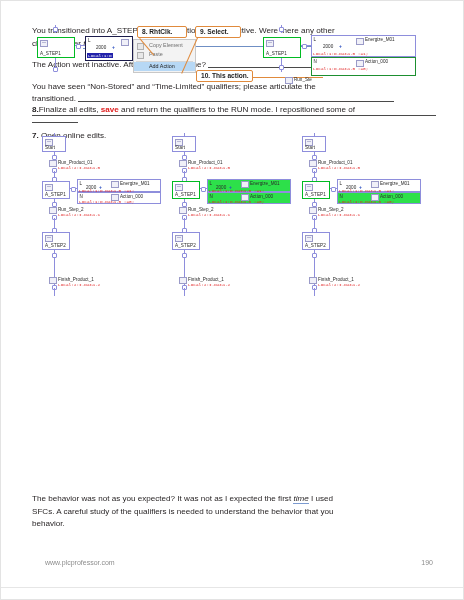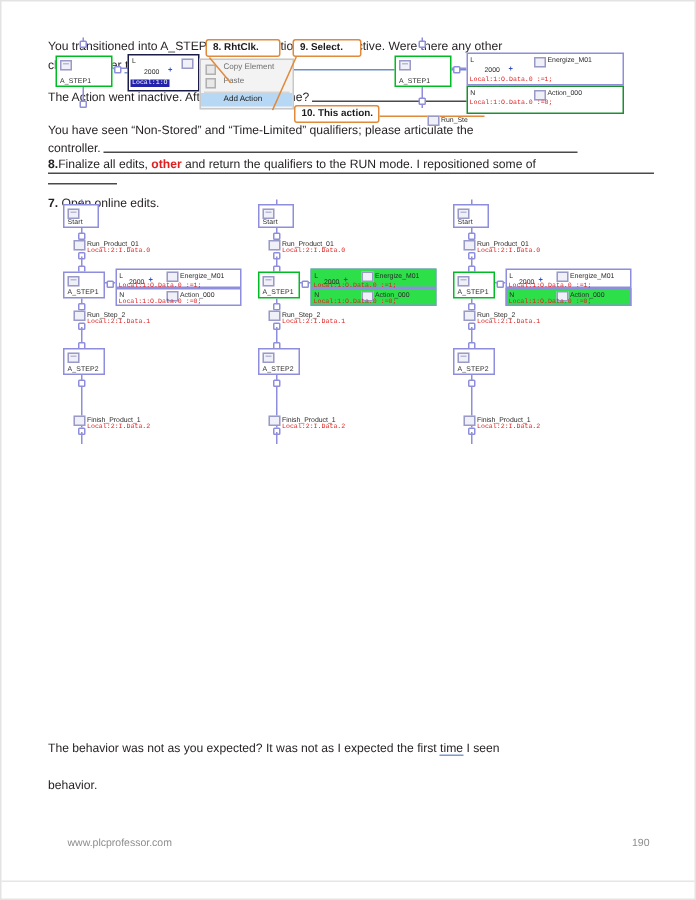--- a/index.html
+++ b/index.html
@@ -7,21 +7,21 @@
        font-family:"Liberation Sans","DejaVu Sans",sans-serif;
        color:#231f20;}
   .page{position:relative;width:464px;height:600px;box-sizing:border-box;
         border:1px solid #e3e3e3;background:#fff;}
   .content{position:absolute;left:31px;top:24px;width:404px;}
 
   
   p.para{font-size:8.1px;line-height:12.6px;margin:0 0 9px 0;}
   .rule{display:inline-block;border-bottom:0.8px solid #4a4a4a;vertical-align:-1px;}
   .rule-blue{display:inline-block;border-bottom:1.1px solid #6f8fc4;vertical-align:-1px;}
-  .uline{border-bottom:0.9px solid #7b9ad0;}
+  .uline{border-bottom:0.9px solid #7b9ad0;font-style:italic;}
   .redword{color:#e02020;font-weight:bold;}
   .numlead{font-weight:bold;}
   .standalone-rule{border-bottom:0.8px solid #4a4a4a;height:0;margin:7px 0 2px 0;}
   .short-rule{border-bottom:0.8px solid #4a4a4a;height:0;width:46px;margin:6px 0 7px 0;}
 
   
   .sfc{position:relative;font-size:4.2px;font-family:"Liberation Sans",sans-serif;}
   .vline{position:absolute;width:1px;background:#8e8edc;}
   .hline{position:absolute;height:1px;background:#8e8edc;}
   .pin{position:absolute;width:3px;height:3px;border:1px solid #8e8edc;background:#fff;border-radius:1px;}
@@ -80,21 +80,21 @@
       <span>changes after </span><span class="uline">that?</span><span class="rule-blue" style="width:252px"></span>
     </p>
 
     <p class="para">
       <span>The Action went inactive. After how long of time?</span>
       <span class="rule" style="width:150px"></span>
     </p>
 
     <p class="para">
       <span>You have seen “Non-Stored” and “Time-Limited” qualifiers; please articulate the</span><br>
-      <span>controller.</span>
+      <span>transitioned.</span>
       <span class="rule" style="width:316px"></span>
     </p>
 
     <div class="standalone-rule"></div>
     <div class="short-rule"></div>
 
     <p class="para" style="margin-bottom:6px">
       <span class="numlead">7.</span>
       <span>Open online edits.</span>
     </p>
@@ -178,21 +178,21 @@
       </div>
       <div class="actbox greenborder" style="left:279px;top:32px;width:105px;height:19px;">
         <span class="q">N</span>
         <span class="acticon" style="left:44px;top:1.5px;"></span>
         <span class="actname" style="left:53px;top:1px;">Action_000</span>
         <span class="acttag" style="left:1px;top:8px;">Local:1:O.Data.0  :=0;</span>
       </div>
     </div>
 
     <p class="para" style="position:absolute;top:79px;left:0;width:404px;">
-      <span class="numlead">8.</span><span>Finalize all edits, </span><span class="redword">other</span><span> and return the qualifiers to the RUN mode. I repositioned some of</span><br>
+      <span class="numlead">8.</span><span>Finalize all edits, </span><span class="redword">save</span><span> and return the qualifiers to the RUN mode. I repositioned some of</span><br>
     </p>
 
     <div style="position:absolute;top:108px;left:0;width:404px;height:216px;">
 
       <div class="sfc" style="position:absolute;left:5px;top:0;width:125px;height:216px;">
         <div class="vline" style="left:17px;top:0;height:3px;"></div>
         <div class="stepbox" style="left:5px;top:3px;width:24px;height:16px;">
           <span class="stepicon"></span>
           <span class="steplabel">Start</span>
         </div>
@@ -362,22 +362,22 @@
         <div class="pin" style="left:15px;top:120px;"></div>
         <div class="transicon" style="left:12px;top:144px;"></div>
         <div class="transname" style="left:21px;top:143.5px;">Finish_Product_1</div>
         <div class="transtag" style="left:21px;top:149px;">Local:2:I.Data.2</div>
         <div class="pin" style="left:15px;top:152px;"></div>
         <div class="vline" style="left:17px;top:155px;height:8px;"></div>
       </div>
     </div>
 
     <p class="para" style="position:absolute;top:468px;left:0;width:404px;">
-      <span>The behavior was not as you expected? It was not as I expected the first </span><span class="uline">time</span><span> I seen</span><br>
-      <br>
+      <span>The behavior was not as you expected? It was not as I expected the first </span><span class="uline">time</span><span> I used</span><br>
+      <span>SFCs. A careful study of the qualifiers is needed to understand the behavior that you</span><br>
       <span>behavior.</span>
     </p>
 
   </div>
 
   <div class="footer">
     <span>www.plcprofessor.com</span>
     <span class="right">190</span>
   </div>
   <div class="footline"></div>

